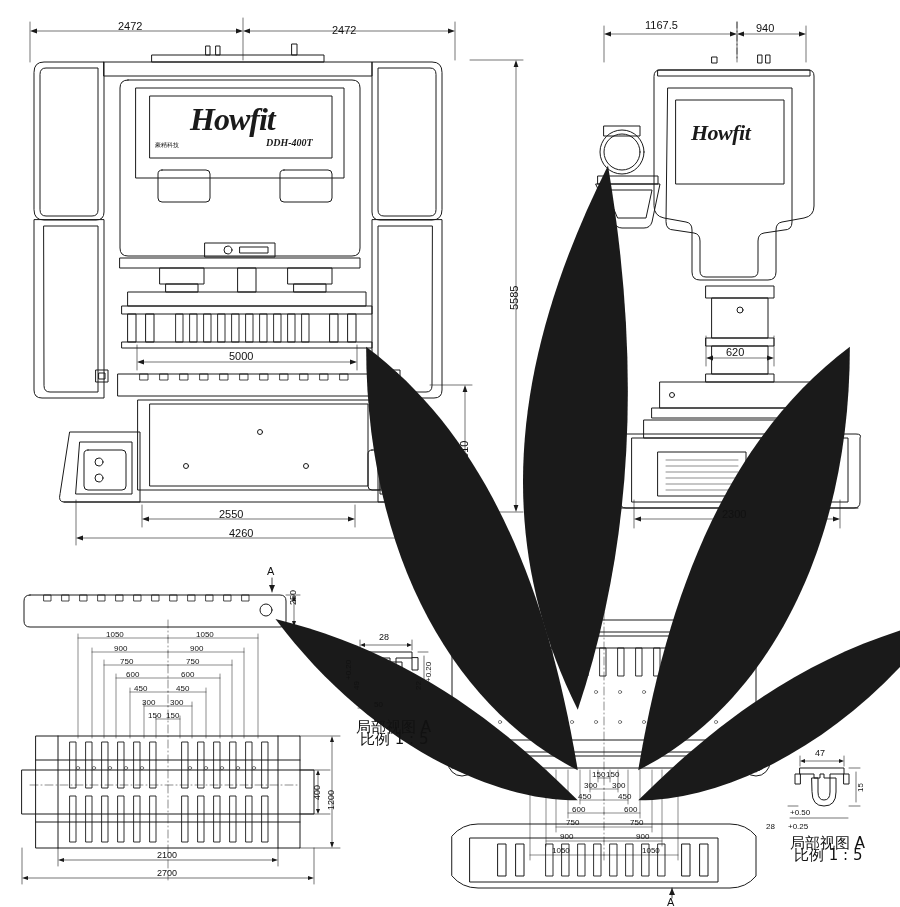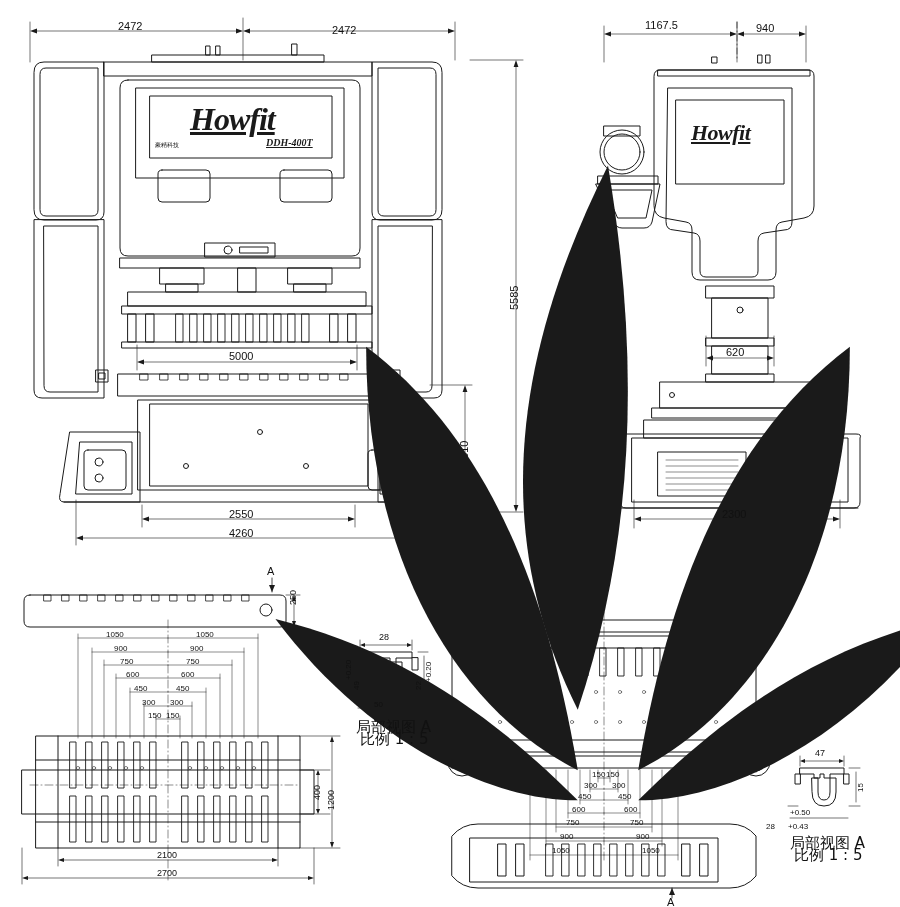--- a/index.html
+++ b/index.html
@@ -4,21 +4,21 @@
 <style>
   html,body{margin:0;padding:0;background:#ffffff;}
   body{width:900px;height:907px;position:relative;font-family:"Liberation Sans",sans-serif;color:#1a1a1a;overflow:hidden;}
   .stage{position:absolute;left:0;top:0;width:900px;height:907px;}
   svg{position:absolute;left:0;top:0;width:900px;height:907px;}
   .dimtxt{position:absolute;font-size:11px;color:#111;white-space:nowrap;font-family:"Liberation Sans",sans-serif;}
   .dimtxt.sm{font-size:9px;}
   .dimtxt.xs{font-size:8px;}
   .dimtxt.cn{font-family:"DejaVu Sans",sans-serif;font-size:15px;}
   .vert{transform-origin:left top;}
-  .brand{position:absolute;font-family:"Liberation Serif",serif;font-style:italic;font-weight:bold;text-decoration:underline;}
+  .brand{position:absolute;font-family:"Liberation Serif",serif;font-style:italic;font-weight:bold;}
 </style>
 </head>
 <body>
 
 <div class="stage">
 
 <svg viewBox="0 0 900 907">
   <g fill="none" stroke="#1a1a1a" stroke-width="1" stroke-linejoin="round" stroke-linecap="round">
 
     <g stroke-width="0.6">
@@ -529,21 +529,21 @@
       <line x1="790" y1="818" x2="848" y2="818"></line>
     </g>
   </g>
 </svg>
 
 <div class="dimtxt" style="left:118px;top:20px;">2472</div>
 <div class="dimtxt" style="left:332px;top:24px;">2472</div>
 <div class="dimtxt vert" style="left:508px;top:310px;transform:rotate(-90deg);">5585</div>
 <div class="dimtxt" style="left:229px;top:350px;">5000</div>
 <div class="dimtxt vert" style="left:458px;top:465px;transform:rotate(-90deg);">1310</div>
-<div class="dimtxt" style="left:229px;top:508px;">2550</div>
+<div class="dimtxt" style="left:219px;top:508px;">2550</div>
 <div class="dimtxt" style="left:229px;top:527px;">4260</div>
 
 <div class="brand" style="left:190px;top:101px;font-size:32px;letter-spacing:-1px;">Howfit</div>
 <div class="brand" style="left:266px;top:137px;font-size:10px;">DDH-400T</div>
 <div class="dimtxt cn" style="left:155px;top:141px;font-size:6px;">豪精科技</div>
 <svg width="26" height="30" viewBox="0 0 26 30" style="position:absolute;left:158px;top:105px;">
   <g fill="#1a1a1a">
     <path d="M13,2 C10,8 9,14 12,20 C14,14 14,8 13,2 Z"></path>
     <path d="M5,8 C5,15 8,20 12,22 C11,16 9,11 5,8 Z"></path>
     <path d="M21,8 C21,15 18,20 14,22 C15,16 17,11 21,8 Z"></path>
@@ -601,17 +601,17 @@
 <div class="dimtxt xs" style="left:560px;top:832px;">900</div>
 <div class="dimtxt xs" style="left:636px;top:832px;">900</div>
 <div class="dimtxt xs" style="left:552px;top:846px;">1050</div>
 <div class="dimtxt xs" style="left:642px;top:846px;">1050</div>
 <div class="dimtxt sm" style="left:667px;top:896px;font-size:11px;">A</div>
 
 <div class="dimtxt sm" style="left:815px;top:748px;">47</div>
 <div class="dimtxt xs" style="left:856px;top:792px;transform:rotate(-90deg);transform-origin:left top;">15</div>
 <div class="dimtxt xs" style="left:790px;top:808px;">+0.50</div>
 <div class="dimtxt xs" style="left:766px;top:822px;">28</div>
-<div class="dimtxt xs" style="left:788px;top:822px;">+0.43</div>
+<div class="dimtxt xs" style="left:788px;top:822px;">+0.25</div>
 <div class="dimtxt cn" style="left:790px;top:834px;">局部视图 A</div>
 <div class="dimtxt cn" style="left:794px;top:846px;">比例 1 : 5</div>
 
 </div>
 
 </body></html>

